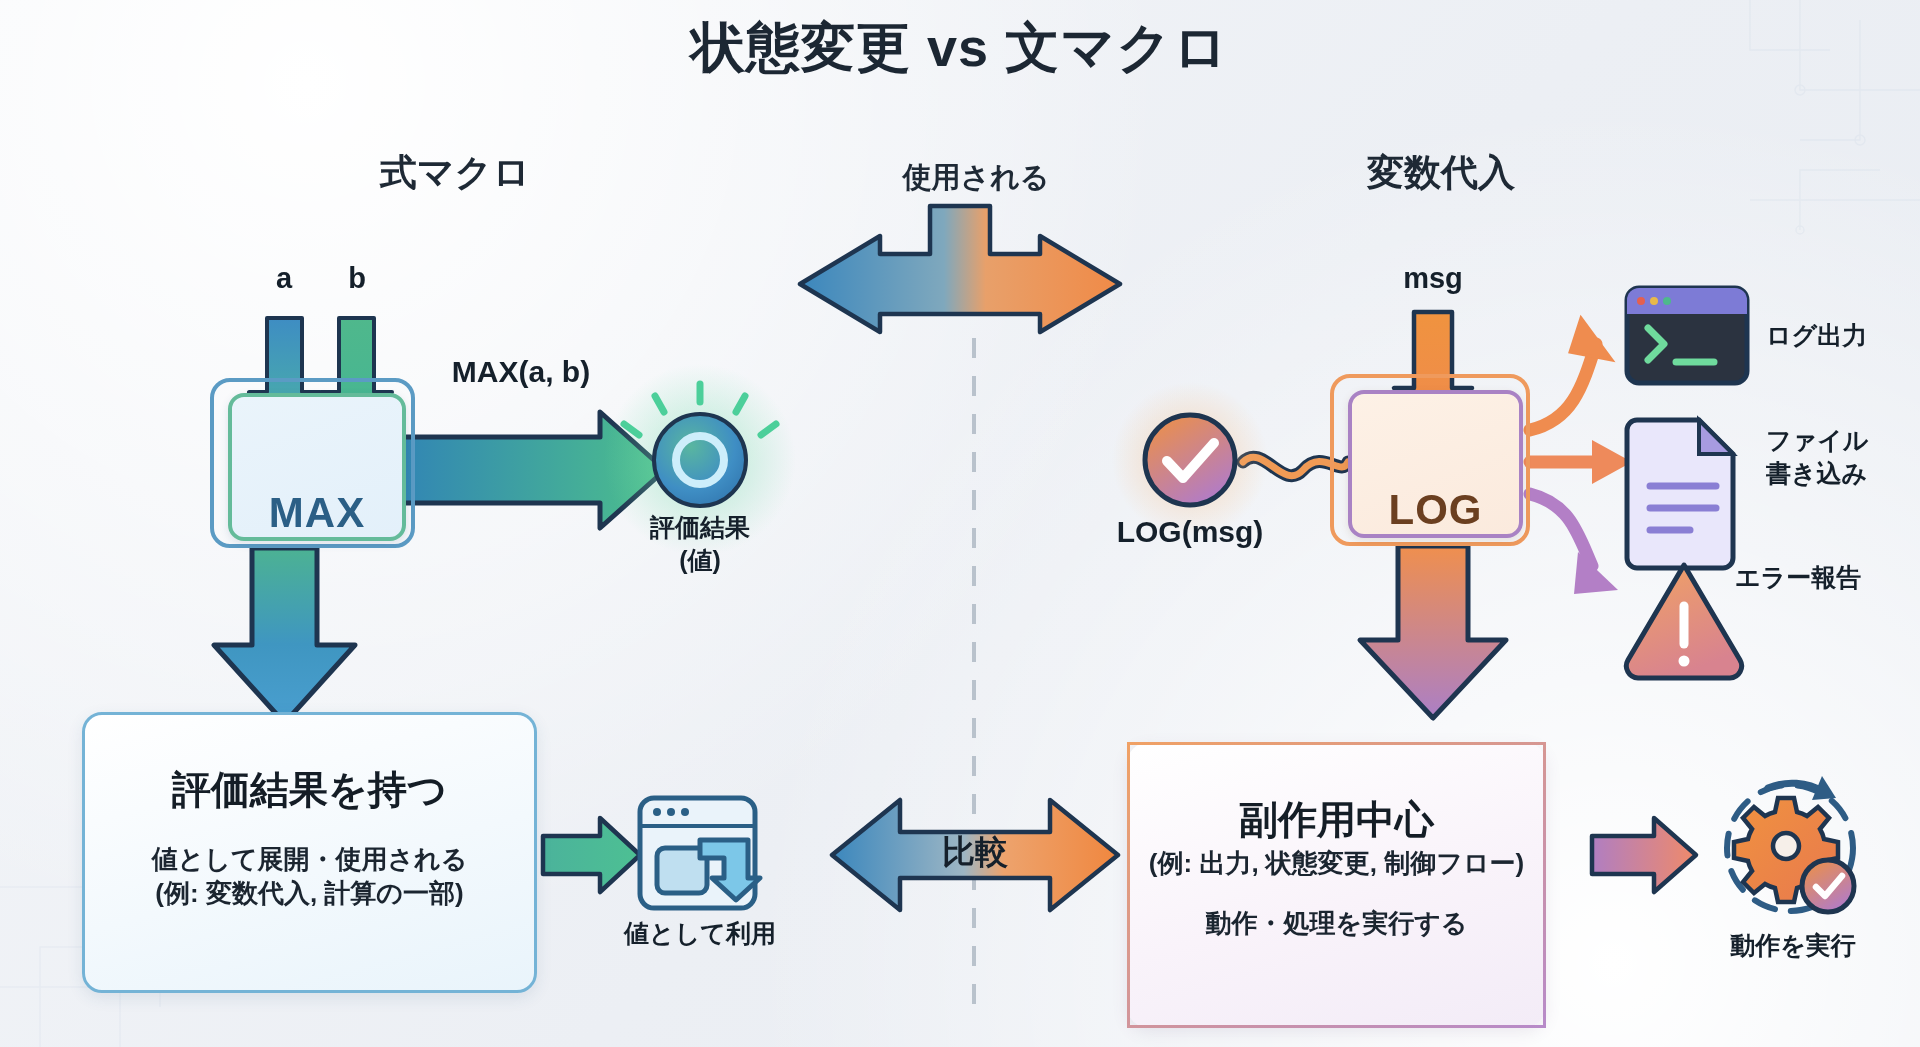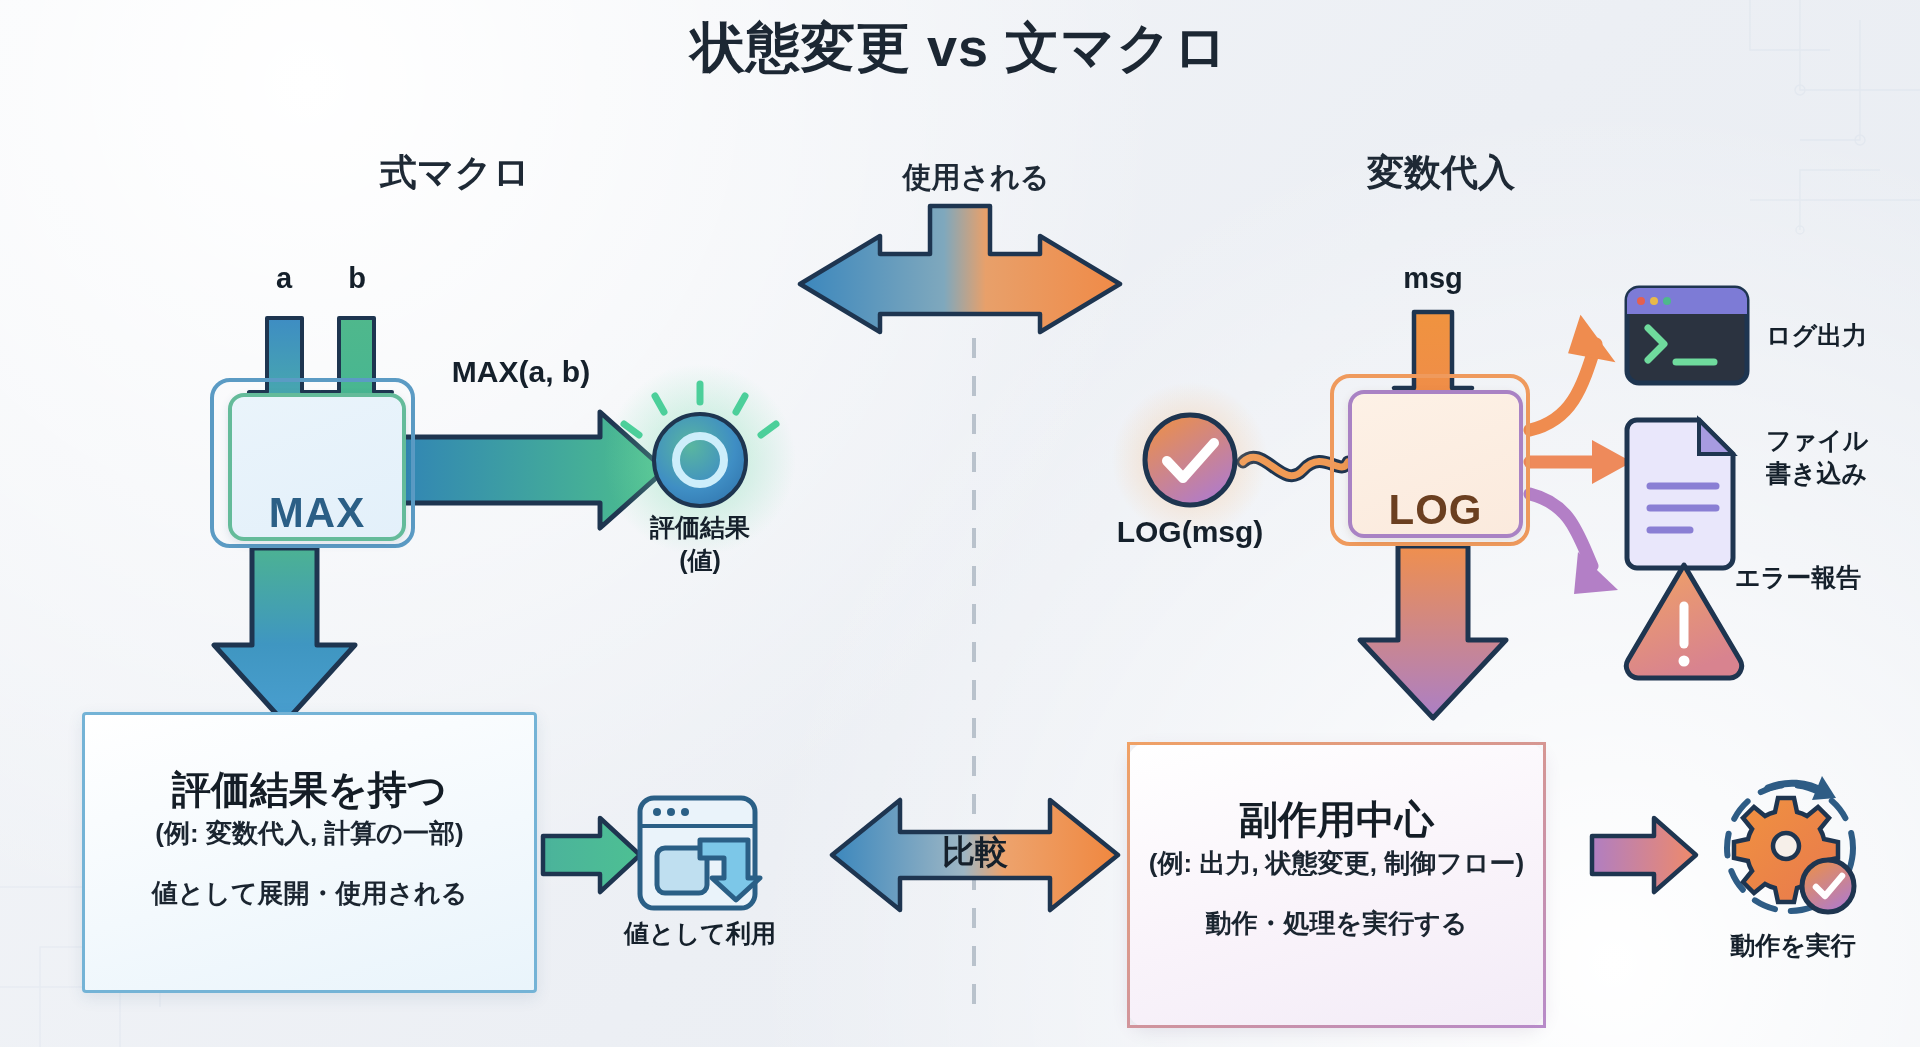--- a/index.html
+++ b/index.html
@@ -48,21 +48,21 @@
     box-shadow:0 3px 9px rgba(40,80,120,.13);}
   #max-label{font-size:42px;font-weight:bold;color:#2b5f86;letter-spacing:1px;}
 
   #log-outer{left:1330px;top:374px;width:200px;height:172px;border:4px solid #ef9a5d;border-radius:20px;background:transparent;}
   #log-inner{left:1348px;top:390px;width:175px;height:148px;border:4px solid #a982c4;border-radius:16px;
     background:linear-gradient(160deg,#fdf1e6 0%,#fbeadd 100%);
     box-shadow:0 3px 9px rgba(120,80,40,.13);}
   #log-label{font-size:42px;font-weight:bold;color:#6b3f20;letter-spacing:1px;}
 
   
-  .card{position:absolute;border-radius:4px;text-align:center;}
+  .card{position:absolute;border-radius:20px;text-align:center;}
   #card-left{left:82px;top:712px;width:455px;height:281px;
     border:3px solid #74b3d6;
     background:linear-gradient(165deg,#ffffff 0%,#f3f9fd 55%,#e9f4fb 100%);
     box-shadow:0 5px 16px rgba(40,80,120,.10);}
   #card-right{left:1127px;top:723px;width:419px;height:286px;
     border:3px solid;
     border-image:linear-gradient(150deg,#f0a165,#b78ac9) 1;
     border-radius:22px;
     background:linear-gradient(165deg,#ffffff 0%,#f9f3fa 55%,#f3ecf7 100%);
     box-shadow:0 5px 16px rgba(110,80,130,.11);margin-top:19px;}
@@ -328,22 +328,22 @@
     <span id="max-label">MAX</span>
   </div>
 
   <div class="txt center callbl" style="top:355px;left:521px;">MAX(a, b)</div>
 
   <div class="txt center smalllbl" style="top:512px;left:700px;">評価結果</div>
   <div class="txt center smalllbl" style="top:545px;left:700px;">(値)</div>
 
   <div class="card" id="card-left">
     <div class="card-title" style="margin-top:48px;">評価結果を持つ</div>
+    <div class="card-sub" style="margin-top:26px;">値として展開・使用される</div>
     <div class="card-sub">(例: 変数代入, 計算の一部)</div>
-    <div class="card-sub" style="margin-top:26px;">値として展開・使用される</div>
   </div>
 
   <div class="txt center sidelbl" style="top:918px;left:700px;">値として利用</div>
 
   <div class="txt center" style="top:830px;left:975px;font-size:33px;font-weight:bold;">比較</div>
 
   <div class="txt center varlbl" style="top:262px;left:1433px;">msg</div>
 
   <div class="procbox" id="log-outer"></div>
   <div class="procbox" id="log-inner">

